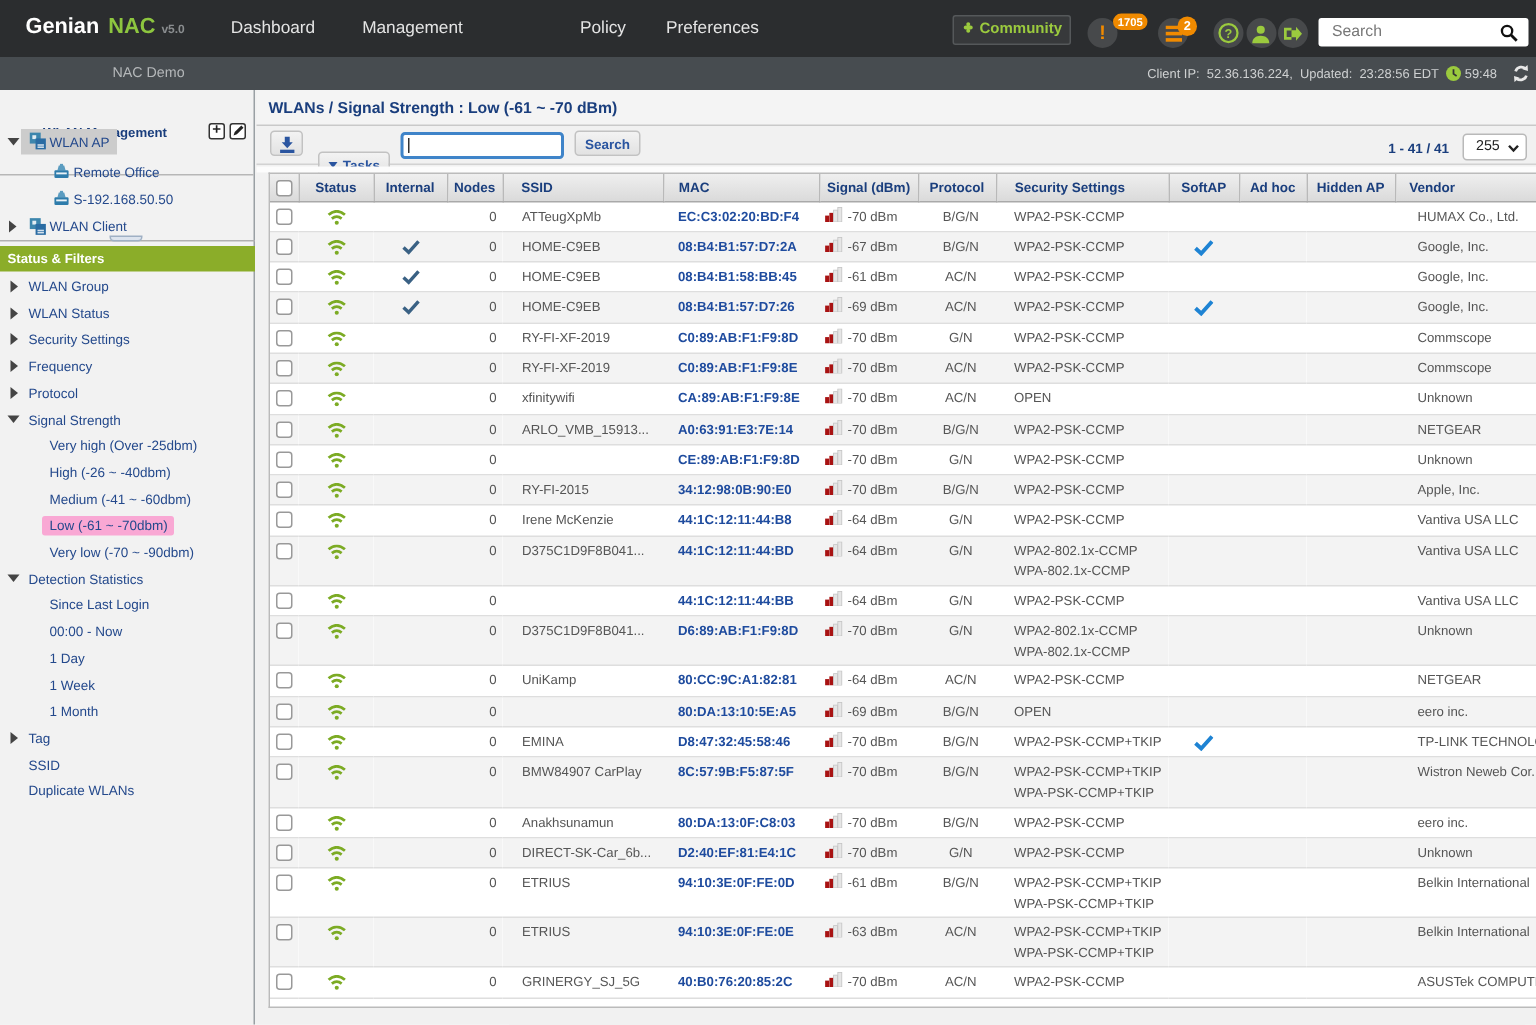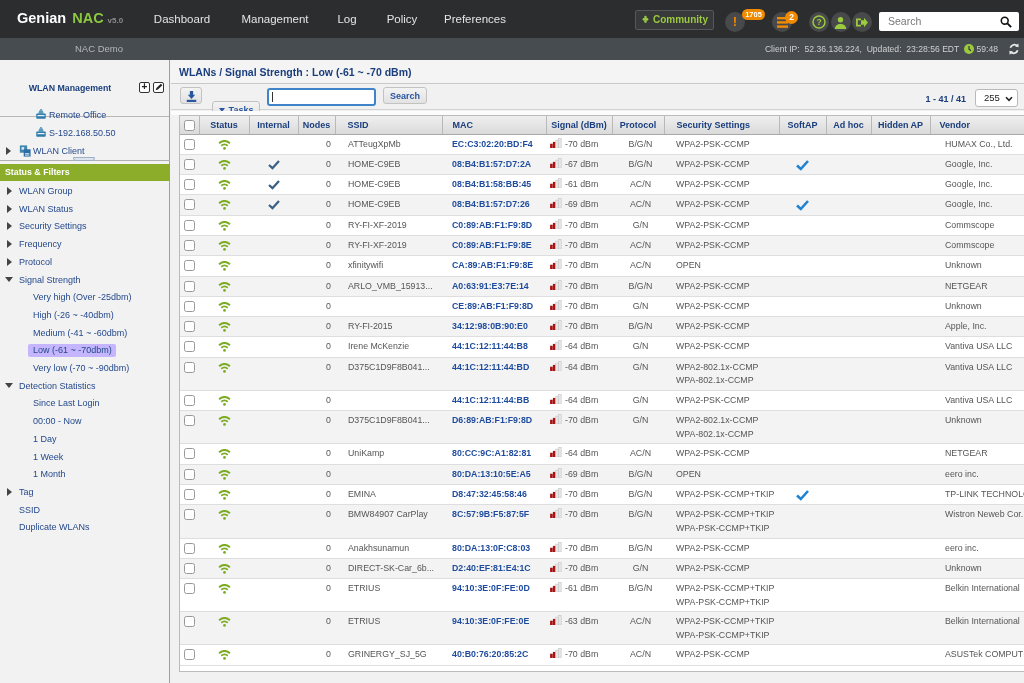--- a/index.html
+++ b/index.html
@@ -42,21 +42,20 @@
 td.r{text-align:right;padding-right:4px;}
 .mac{color:#1e4b9e;font-weight:bold;}
 .cbx{display:inline-block;width:11px;height:11px;border:1px solid #999;border-radius:2.5px;background:#fff;vertical-align:middle;}
 .cell{padding-top:3px;line-height:13.7px;}
 </style></head><body>
 
 <div id="topbar">
 <div class="logo">Genian <span class="nac" style="margin-left:2px;">NAC</span><span class="ver" style="margin-left:4px;">v5.0</span></div>
 <div class="menu" style="left:122px;width:120px;">Dashboard</div>
 <div class="menu" style="left:215px;width:120px;">Management</div>
-<div class="menu" style="left:287px;width:120px;">Log</div>
 <div class="menu" style="left:342px;width:120px;">Policy</div>
 <div class="menu" style="left:415px;width:120px;">Preferences</div>
 <div class="commbtn"><svg width="9" height="9" viewBox="0 0 24 24" style="vertical-align:-1px;margin-right:3px;">
         <path fill="#9bca3e" d="M12 2c2 0 3.5 1.6 3.5 3.5c0 1.2-.6 2.2-1.5 2.9c.7-.3 1.5-.4 2.3-.4c2 0 3.7 1.6 3.7 3.5S18.3 15 16.3 15c-.8 0-1.6-.1-2.3-.4c.9.7 1.5 1.7 1.5 2.9c0 2-1.5 3.5-3.5 3.5s-3.5-1.6-3.5-3.5c0-1.2.6-2.2 1.5-2.9c-.7.3-1.5.4-2.3.4c-2 0-3.7-1.6-3.7-3.5S5.7 8 7.7 8c.8 0 1.6.1 2.3.4C9.1 7.7 8.5 6.7 8.5 5.5C8.5 3.6 10 2 12 2z"></path>
       </svg>Community</div>
 <div class="circ" style="left:725px;"><span style="color:#f08a00;font-weight:bold;font-size:13px;line-height:20px;">!</span></div>
 <div class="badge" style="left:742px;top:9px;width:23px;height:11px;line-height:11px;">1705</div>
 <div class="circ" style="left:772px;"><svg width="11" height="11" viewBox="0 0 11 11" style="margin-top:4.5px;">
         <g fill="#f08a00">
           <rect x="0" y="0" width="11" height="2.4"></rect>
@@ -103,20 +102,32 @@
 <div id="sidebar">
 <div id="sbhead">
       <span class="t">WLAN Management</span>
 <div class="sbico" style="left:139px;line-height:8px;font-size:10px;">+</div>
 <div class="sbico" style="left:153px;">
         <svg width="8" height="8" viewBox="0 0 12 12" style="display:block;margin:0 auto;">
           <path d="M1 11 2.2 7.6 8.8 1l2.2 2.2-6.6 6.6z" fill="#222"></path>
         </svg>
       </div>
 </div>
+<div class="treerow" style="top:26px;">
+      <div style="position:absolute;left:14px;top:0px;width:64px;height:17px;background:#cccccc;"></div>
+      <div class="arr down" style="position:absolute;left:5px;top:6px;"></div>
+      <svg width="12" height="12" viewBox="0 0 14 14" style="position:absolute;left:19px;top:2px;">
+        <rect x="1" y="0.5" width="8.5" height="8.5" fill="#3d86ad"></rect>
+        <rect x="3" y="2.5" width="3" height="3" fill="#fff" opacity="0.85"></rect>
+        <rect x="5.5" y="5" width="8" height="8.5" fill="#2a6ca3"></rect>
+        <rect x="7" y="9.5" width="5" height="1.2" fill="#fff" opacity="0.8"></rect>
+        <rect x="7" y="11.2" width="5" height="1.2" fill="#fff" opacity="0.8"></rect>
+      </svg>
+      <span style="position:absolute;left:33px;top:4px;">WLAN AP</span>
+    </div>
 <div class="treerow" style="top:46px;">
       <svg width="12" height="11" viewBox="0 0 15 14" style="position:absolute;left:35px;top:3px;">
         <path d="M4 6 L5.2 1.8 L9.8 1.8 L11 6z" fill="#5b9cc0"></path>
         <rect x="6.2" y="0.2" width="2.6" height="2" fill="#5b9cc0"></rect>
         <rect x="1.5" y="5.8" width="12" height="6.5" rx="1" fill="#2e7cab"></rect>
         <rect x="3" y="7.6" width="9" height="1.6" fill="#fff" opacity="0.9"></rect>
       </svg>
       <span style="position:absolute;left:49px;top:4px;">Remote Office</span>
     </div>
 <div class="treerow" style="top:64px;">
@@ -150,21 +161,21 @@
     <div class="arr right" style="position:absolute;left:7px;top:162.4px;"></div>
 <div class="fitem" style="left:19px;top:179.1px;">Frequency</div>
     <div class="arr right" style="position:absolute;left:7px;top:180.1px;"></div>
 <div class="fitem" style="left:19px;top:196.8px;">Protocol</div>
     <div class="arr right" style="position:absolute;left:7px;top:197.8px;"></div>
 <div class="fitem" style="left:19px;top:214.5px;">Signal Strength</div>
     <div class="arr down" style="position:absolute;left:5px;top:216.5px;"></div>
 <div class="fitem" style="left:33px;top:232.2px;">Very high (Over -25dbm)</div>
 <div class="fitem" style="left:33px;top:249.9px;">High (-26 ~ -40dbm)</div>
 <div class="fitem" style="left:33px;top:267.6px;">Medium (-41 ~ -60dbm)</div>
-<div class="fitem" style="left:28px;top:285.3px;"><span style="background:#c4b5fd;padding:1px 4px 2px 5px;border-radius:2px;">Low (-61 ~ -70dbm)</span></div>
+<div class="fitem" style="left:28px;top:285.3px;"><span style="background:#f9a8d4;padding:1px 4px 2px 5px;border-radius:2px;">Low (-61 ~ -70dbm)</span></div>
 <div class="fitem" style="left:33px;top:303.0px;">Very low (-70 ~ -90dbm)</div>
 <div class="fitem" style="left:19px;top:320.7px;">Detection Statistics</div>
     <div class="arr down" style="position:absolute;left:5px;top:322.7px;"></div>
 <div class="fitem" style="left:33px;top:338.4px;">Since Last Login</div>
 <div class="fitem" style="left:33px;top:356.1px;">00:00 - Now</div>
 <div class="fitem" style="left:33px;top:373.8px;">1 Day</div>
 <div class="fitem" style="left:33px;top:391.5px;">1 Week</div>
 <div class="fitem" style="left:33px;top:409.2px;">1 Month</div>
 <div class="fitem" style="left:19px;top:426.9px;">Tag</div>
     <div class="arr right" style="position:absolute;left:7px;top:427.9px;"></div>

